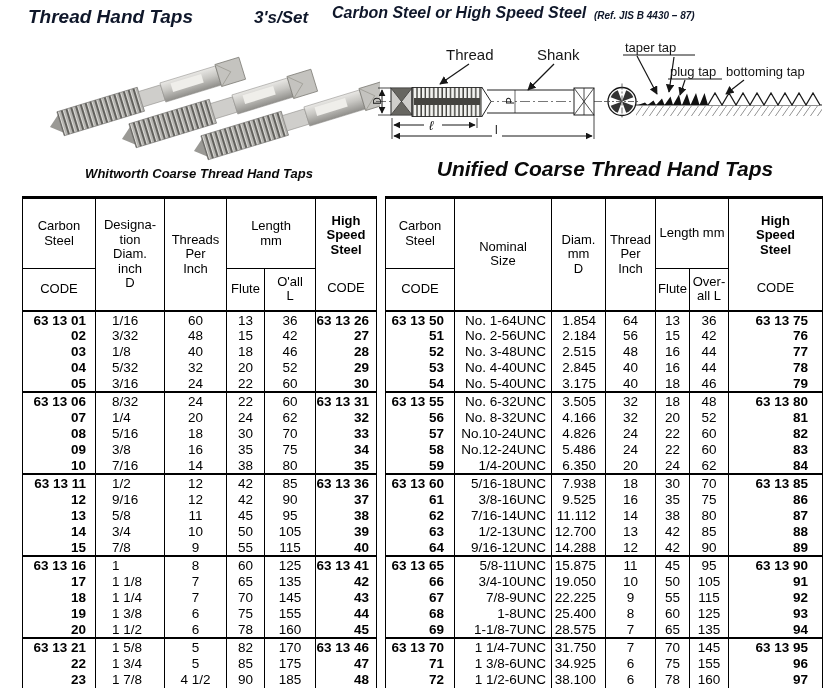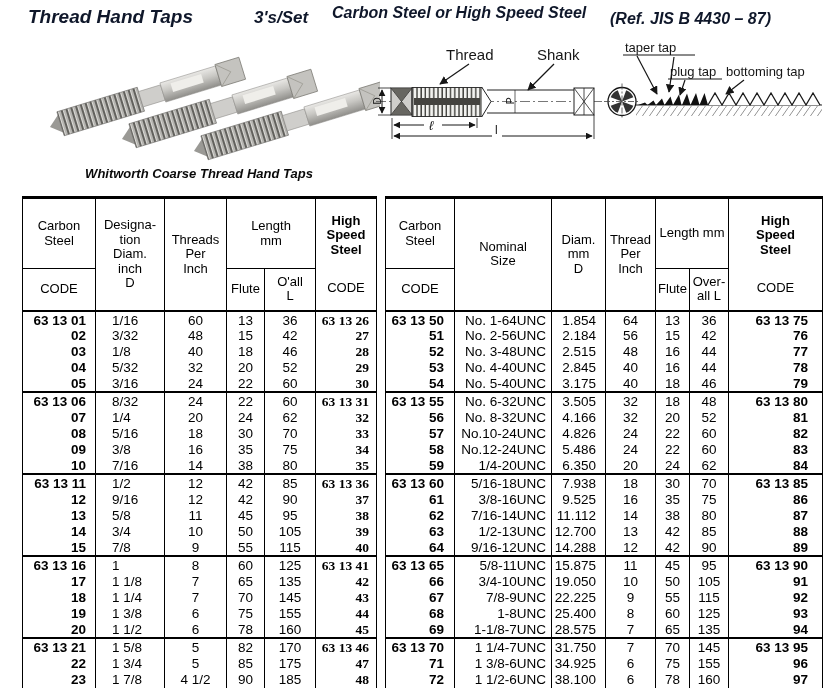--- a/index.html
+++ b/index.html
@@ -4,21 +4,21 @@
 <style>
   html,body{margin:0;padding:0;background:#ffffff;}
   .page{position:relative;width:828px;height:688px;background:#fff;overflow:hidden;
         font-family:"Liberation Sans",sans-serif;color:#000;}
 
   
   .hdr-text{position:absolute;font-style:italic;font-weight:bold;white-space:nowrap;color:#0f172a;}
   #t-main{left:28px;top:6px;font-size:19px;}
   #t-set{left:254px;top:8px;font-size:17px;}
   #t-mat{left:332px;top:4px;font-size:16px;}
-  #t-ref{left:610px;top:10px;font-size:16px;}
+  #t-ref{left:594px;top:10px;font-size:10px;}
 
   
   .illus{position:absolute;}
   #photo-svg{left:20px;top:30px;}
   #tech-svg{left:372px;top:40px;}
   #types-svg{left:592px;top:38px;}
   .svg-label{font-family:"Liberation Sans",sans-serif;fill:#161616;}
 
   
   .sec-title{position:absolute;font-style:italic;font-weight:bold;text-align:center;color:#0a0a0a;}
@@ -40,21 +40,21 @@
   th.split{border-bottom:1.6px solid #000;}
   th.b{font-weight:bold;}
   .hsscell .t{font-weight:bold;white-space:pre-line;}
   .hsscell .c{margin-top:9px;}
   .dtable td{height:15.8px;line-height:15.8px;white-space:nowrap;}
   .dtable tbody tr:first-child td{padding-top:1px;}
 
   #wh-table .c0{font-weight:bold;text-align:right;padding-right:9px;}
   #wh-table .c1{text-align:left;padding-left:16px;}
   #wh-table .c2,#wh-table .c3,#wh-table .c4{text-align:center;}
-  #wh-table .c5{font-weight:bold;text-align:right;padding-right:7px;font-family:Liberation Serif, serif;}
+  #wh-table .c5{font-weight:bold;text-align:right;padding-right:7px;}
 
   #un-table .c0{font-weight:bold;text-align:right;padding-right:10px;}
   #un-table .c1{text-align:right;padding-right:5px;}
   #un-table .c2{text-align:right;padding-right:9px;}
   #un-table .c3,#un-table .c4,#un-table .c5{text-align:center;}
   #un-table .c6{font-weight:bold;text-align:right;padding-right:14px;}
 </style>
 </head>
 <body>
 
@@ -173,20 +173,21 @@
     <g>
       <rect x="44" y="68" width="186" height="10" fill="url(#ht)"></rect>
       <path d="M44,67 H230" stroke="#222" stroke-width="1.1"></path>
       <path d="M46,67 l7,-2.5 l2.5,2.5 l6,-4.5 l2.5,4.5 l6,-6.5 l2.5,6.5 l6,-8.5 l2.5,8.5 l6,-10.5 l2.5,10.5 Z" fill="#111"></path>
       <path d="M90,67 l5,-11.5 l3.5,11.5 l5.5,-12 l3.5,12 l5,-12 l3.5,12 Z" fill="#111"></path>
       <path d="M116,67 l7,-12 l7,12 l7,-12 l7,12 l7,-12 l7,12 l7,-12 l7,12 l7,-12 l7,12 l7,-12 l7,12 l7,-12 l7,12 l7,-12 l7,12" fill="#fff" stroke="#1a1a1a" stroke-width="1.3"></path>
     </g>
   </svg>
 
   <div class="sec-title" id="wh-title">Whitworth Coarse Thread Hand Taps</div>
+  <div class="sec-title" id="un-title">Unified Coarse Thread Hand Taps</div>
 
   <table class="dtable" id="wh-table">
     <colgroup>
       <col style="width:73px">
         <col style="width:69px">
         <col style="width:62px">
       <col style="width:38px">
         <col style="width:51px">
         <col style="width:61px">
     </colgroup>

